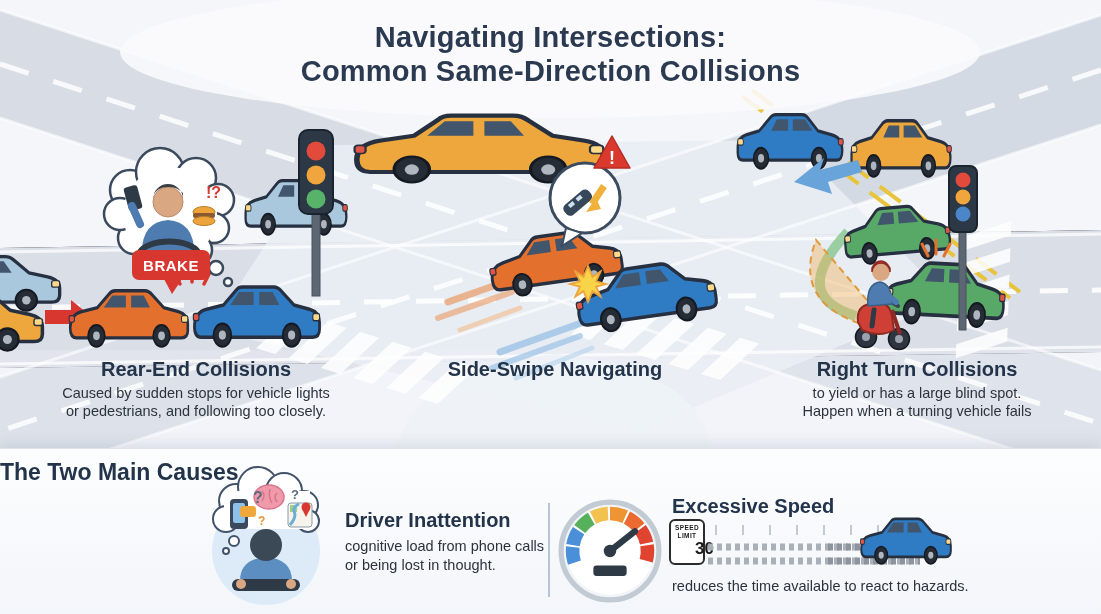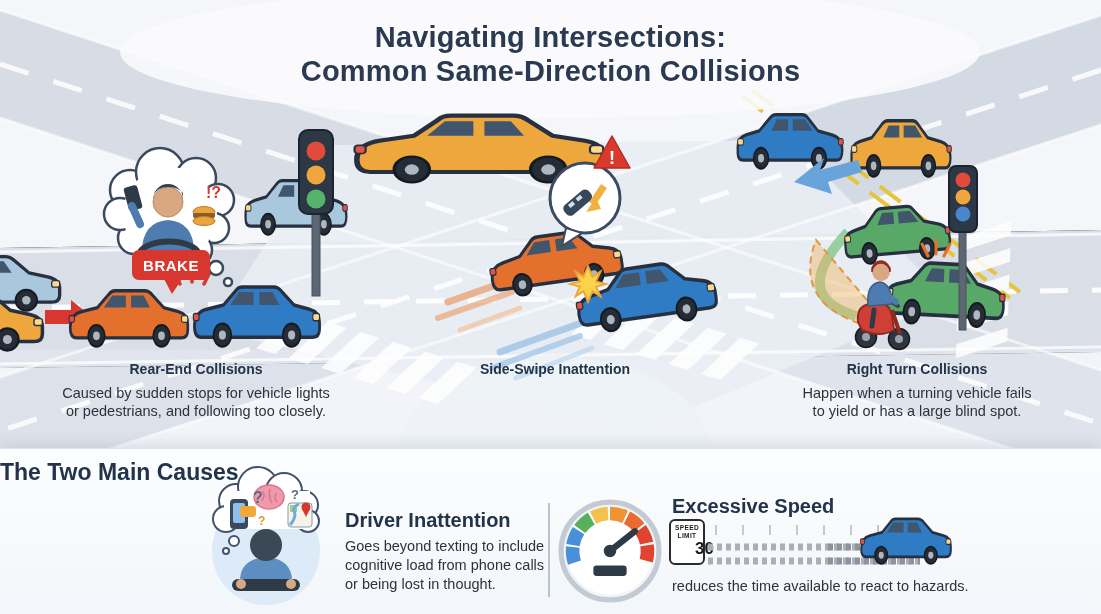--- a/index.html
+++ b/index.html
@@ -6,21 +6,21 @@
   .canvas{position:relative;width:1101px;height:614px;overflow:hidden;
     background:#f4f6fa;font-family:"Liberation Sans",sans-serif;}
   .bg,.art{position:absolute;left:0;top:0;width:1101px;height:614px;}
   svg text{font-family:"Liberation Sans",sans-serif;}
 
   .title{position:absolute;left:0;top:20px;width:1101px;text-align:center;
     color:#2b3a50;font-weight:800;font-size:29px;line-height:34px;letter-spacing:.2px;
     text-shadow:0 1px 0 rgba(255,255,255,.8);}
 
   .scene-label{position:absolute;top:356px;width:370px;text-align:center;}
-  .scene-label .h{font-size:14px;font-weight:800;color:#22334a;line-height:26px;}
+  .scene-label .h{font-size:20px;font-weight:800;color:#22334a;line-height:26px;}
   .scene-label .d{font-size:14.5px;color:#2d333c;line-height:17.5px;margin-top:3px;}
 
   .panel{position:absolute;left:0;top:448px;width:1101px;height:166px;
     background:linear-gradient(180deg,#fcfdfe,#f3f6fa);
     border-top:1px solid #dfe4ea;box-shadow:0 -5px 12px rgba(140,152,170,.22);}
   .causes-heading{position:absolute;left:0;top:10px;width:1101px;text-align:left;
     font-size:23px;font-weight:800;color:#22334a;}
   .cause-h{position:absolute;font-size:20px;font-weight:800;color:#22334a;}
   .cause-d{position:absolute;font-size:14.5px;color:#2d333c;line-height:19px;}
   .divider{position:absolute;left:548px;top:54px;width:2px;height:94px;background:#b7c4d4;}
@@ -263,27 +263,27 @@
   </svg>
 
   <div class="scene-label" style="left:11px;">
     <div class="h">Rear-End Collisions</div>
     <div class="d">
       <div>Caused by sudden stops for vehicle lights</div>
       <div>or pedestrians, and following too closely.</div>
     </div>
   </div>
   <div class="scene-label" style="left:370px;">
-    <div class="h">Side-Swipe Inattention</div>
+    <div class="h">Side-Swipe Navigating</div>
   </div>
   <div class="scene-label" style="left:732px;">
     <div class="h">Right Turn Collisions</div>
     <div class="d">
+      <div>to yield or has a large blind spot.</div>
       <div>Happen when a turning vehicle fails</div>
-      <div>to yield or has a large blind spot.</div>
     </div>
   </div>
 
   <div class="panel">
     <div class="causes-heading">The Two Main Causes</div>
 
     <svg class="abs" style="left:196px;top:8px;" width="140" height="152" viewBox="0 0 140 152">
       <circle cx="70" cy="94" r="54" fill="#dcebf7"></circle>
       <path d="M44,124 Q44,102 70,100 Q96,102 96,124 Z" fill="#5d8ec2"></path>
       <circle cx="70" cy="88" r="16" fill="#3b4856"></circle>
@@ -317,21 +317,20 @@
         <circle cx="110" cy="50" r="4.5" fill="#d8372f"></circle>
           <polygon points="110,60 106,52 114,52" fill="#d8372f"></polygon>
       </g>
       <text x="57" y="46" font-size="16" font-weight="800" fill="#5b6b7d">?</text>
       <text x="95" y="42" font-size="13" font-weight="800" fill="#5b6b7d">?</text>
       <text x="62" y="68" font-size="12" font-weight="800" fill="#e8923c">?</text>
     </svg>
 
     <div class="cause-h" style="left:345px;top:60px;">Driver Inattention</div>
     <div class="cause-d" style="left:345px;top:88px;">
-      <div>Goes beyond texting to include</div>
       <div>cognitive load from phone calls</div>
       <div>or being lost in thought.</div>
     </div>
 
     <div class="divider"></div>
 
     <svg class="abs" style="left:558px;top:50px;" width="104" height="104" viewBox="0 0 100 100">
       <circle cx="50" cy="50" r="47" fill="#f2f5f8" stroke="#c2cad3" stroke-width="5"></circle>
       <circle cx="50" cy="50" r="42" fill="#ffffff"></circle>
       <g fill="none" stroke-width="13">

